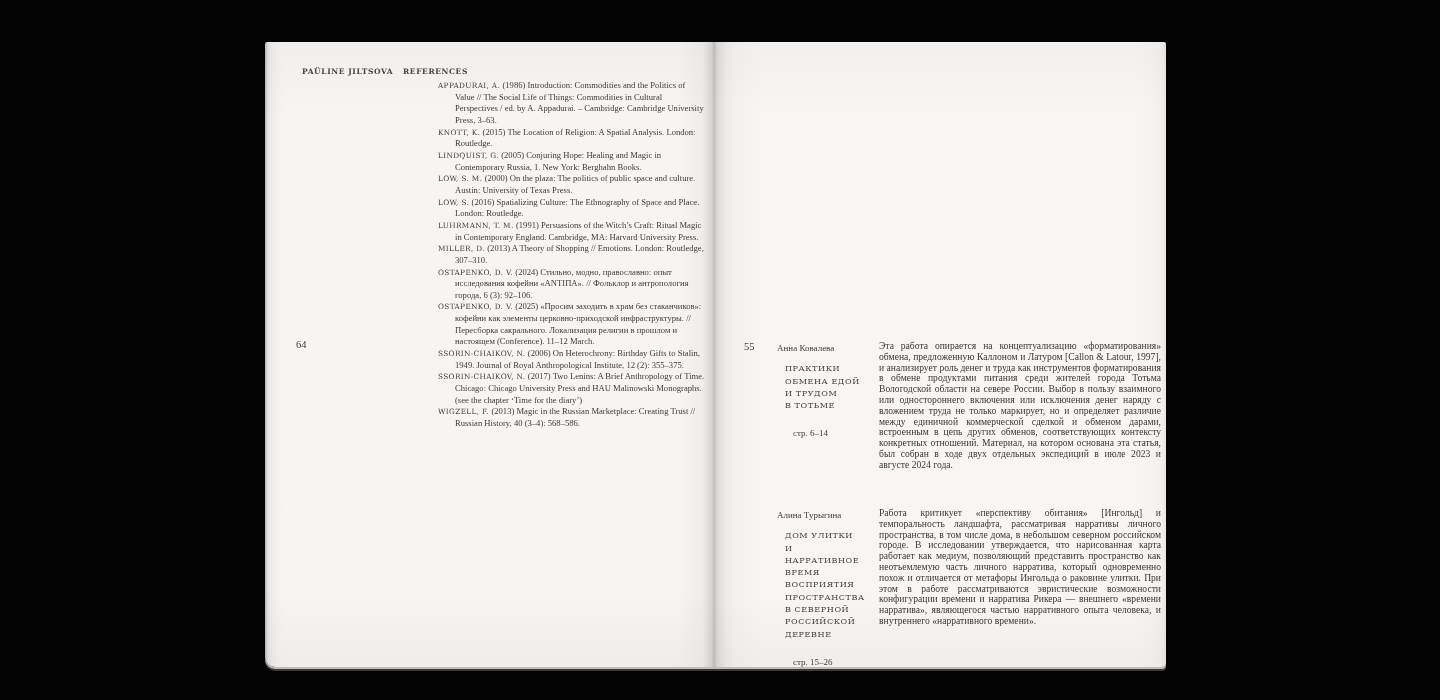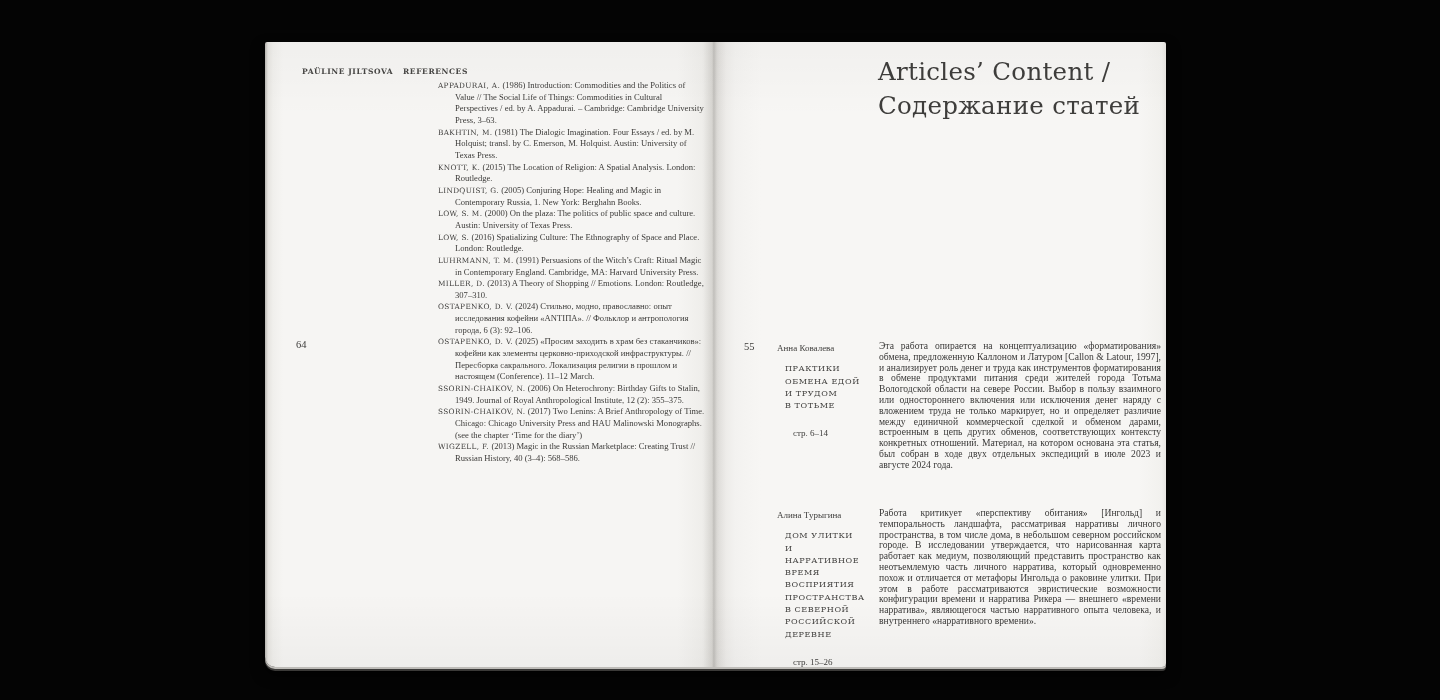--- a/index.html
+++ b/index.html
@@ -128,42 +128,39 @@
 <div class="stage">
   <div class="book">
 
     <div class="page page-left">
       <div class="page-light"></div>
       <div class="running-head running-author">PAÜLINE JILTSOVA</div>
       <div class="running-head running-section">REFERENCES</div>
 
       <div class="refs">
         <p class="ref"><span class="ref-label">APPADURAI, A.</span><span>(1986) Introduction: Commodities and the Politics of Value // The Social Life of Things: Commodities in Cultural Perspectives / ed. by A. Appadurai. – Cambridge: Cambridge University Press, 3–63.</span></p>
-        <p class="ref"><span class="ref-label">BAKHTIN, M.</span><span>(1981) The Dialogic Imagination. Four Essays / ed. by M. Holquist; transl. by C. Emerson, M. Holquist. Austin: University of Texas Press.</span></p>
         <p class="ref"><span class="ref-label">KNOTT, K.</span><span>(2015) The Location of Religion: A Spatial Analysis. London: Routledge.</span></p>
         <p class="ref"><span class="ref-label">LINDQUIST, G.</span><span>(2005) Conjuring Hope: Healing and Magic in Contemporary Russia, 1. New York: Berghahn Books.</span></p>
         <p class="ref"><span class="ref-label">LOW, S. M.</span><span>(2000) On the plaza: The politics of public space and culture. Austin: University of Texas Press.</span></p>
         <p class="ref"><span class="ref-label">LOW, S.</span><span>(2016) Spatializing Culture: The Ethnography of Space and Place. London: Routledge.</span></p>
         <p class="ref"><span class="ref-label">LUHRMANN, T. M.</span><span>(1991) Persuasions of the Witch’s Craft: Ritual Magic in Contemporary England. Cambridge, MA: Harvard University Press.</span></p>
         <p class="ref"><span class="ref-label">MILLER, D.</span><span>(2013) A Theory of Shopping // Emotions. London: Routledge, 307–310.</span></p>
         <p class="ref"><span class="ref-label">OSTAPENKO, D. V.</span><span>(2024)  Стильно, модно, православно: опыт исследования кофейни «ANTIПА». // Фольклор и антропология города, 6 (3): 92–106.</span></p>
         <p class="ref"><span class="ref-label">OSTAPENKO, D. V.</span><span>(2025) «Просим заходить в храм без стаканчиков»: кофейни как элементы церковно-приходской инфраструктуры. // Пересборка сакрального. Локализация религии в прошлом и настоящем (Conference). 11–12 March.</span></p>
         <p class="ref"><span class="ref-label">SSORIN-CHAIKOV, N.</span><span>(2006) On Heterochrony: Birthday Gifts to Stalin, 1949. Journal of Royal Anthropological Institute, 12 (2): 355–375.</span></p>
         <p class="ref"><span class="ref-label">SSORIN-CHAIKOV, N.</span><span>(2017) Two Lenins: A Brief Anthropology of Time. Chicago: Chicago University Press and HAU Malinowski Monographs. (see the chapter ‘Time for the diary’)</span></p>
         <p class="ref"><span class="ref-label">WIGZELL, F.</span><span>(2013) Magic in the Russian Marketplace: Creating Trust // Russian History, 40 (3–4): 568–586.</span></p>
       </div>
 
       <div class="folio folio-left">64</div>
     </div>
 
     <div class="page page-right">
       <div class="page-light"></div>
 
-      <div class="content-title">Articles’ Content /
-Содержание статей</div>
 
       <div class="entry entry-1">
         <div class="entry-folio">55</div>
         <div class="entry-meta">
           <p class="entry-author">Анна Ковалева</p>
           <p class="article-title">ПРАКТИКИ
 ОБМЕНА ЕДОЙ
 И ТРУДОМ
 В ТОТЬМЕ</p>
           <p class="entry-pages">стр. 6–14</p>

